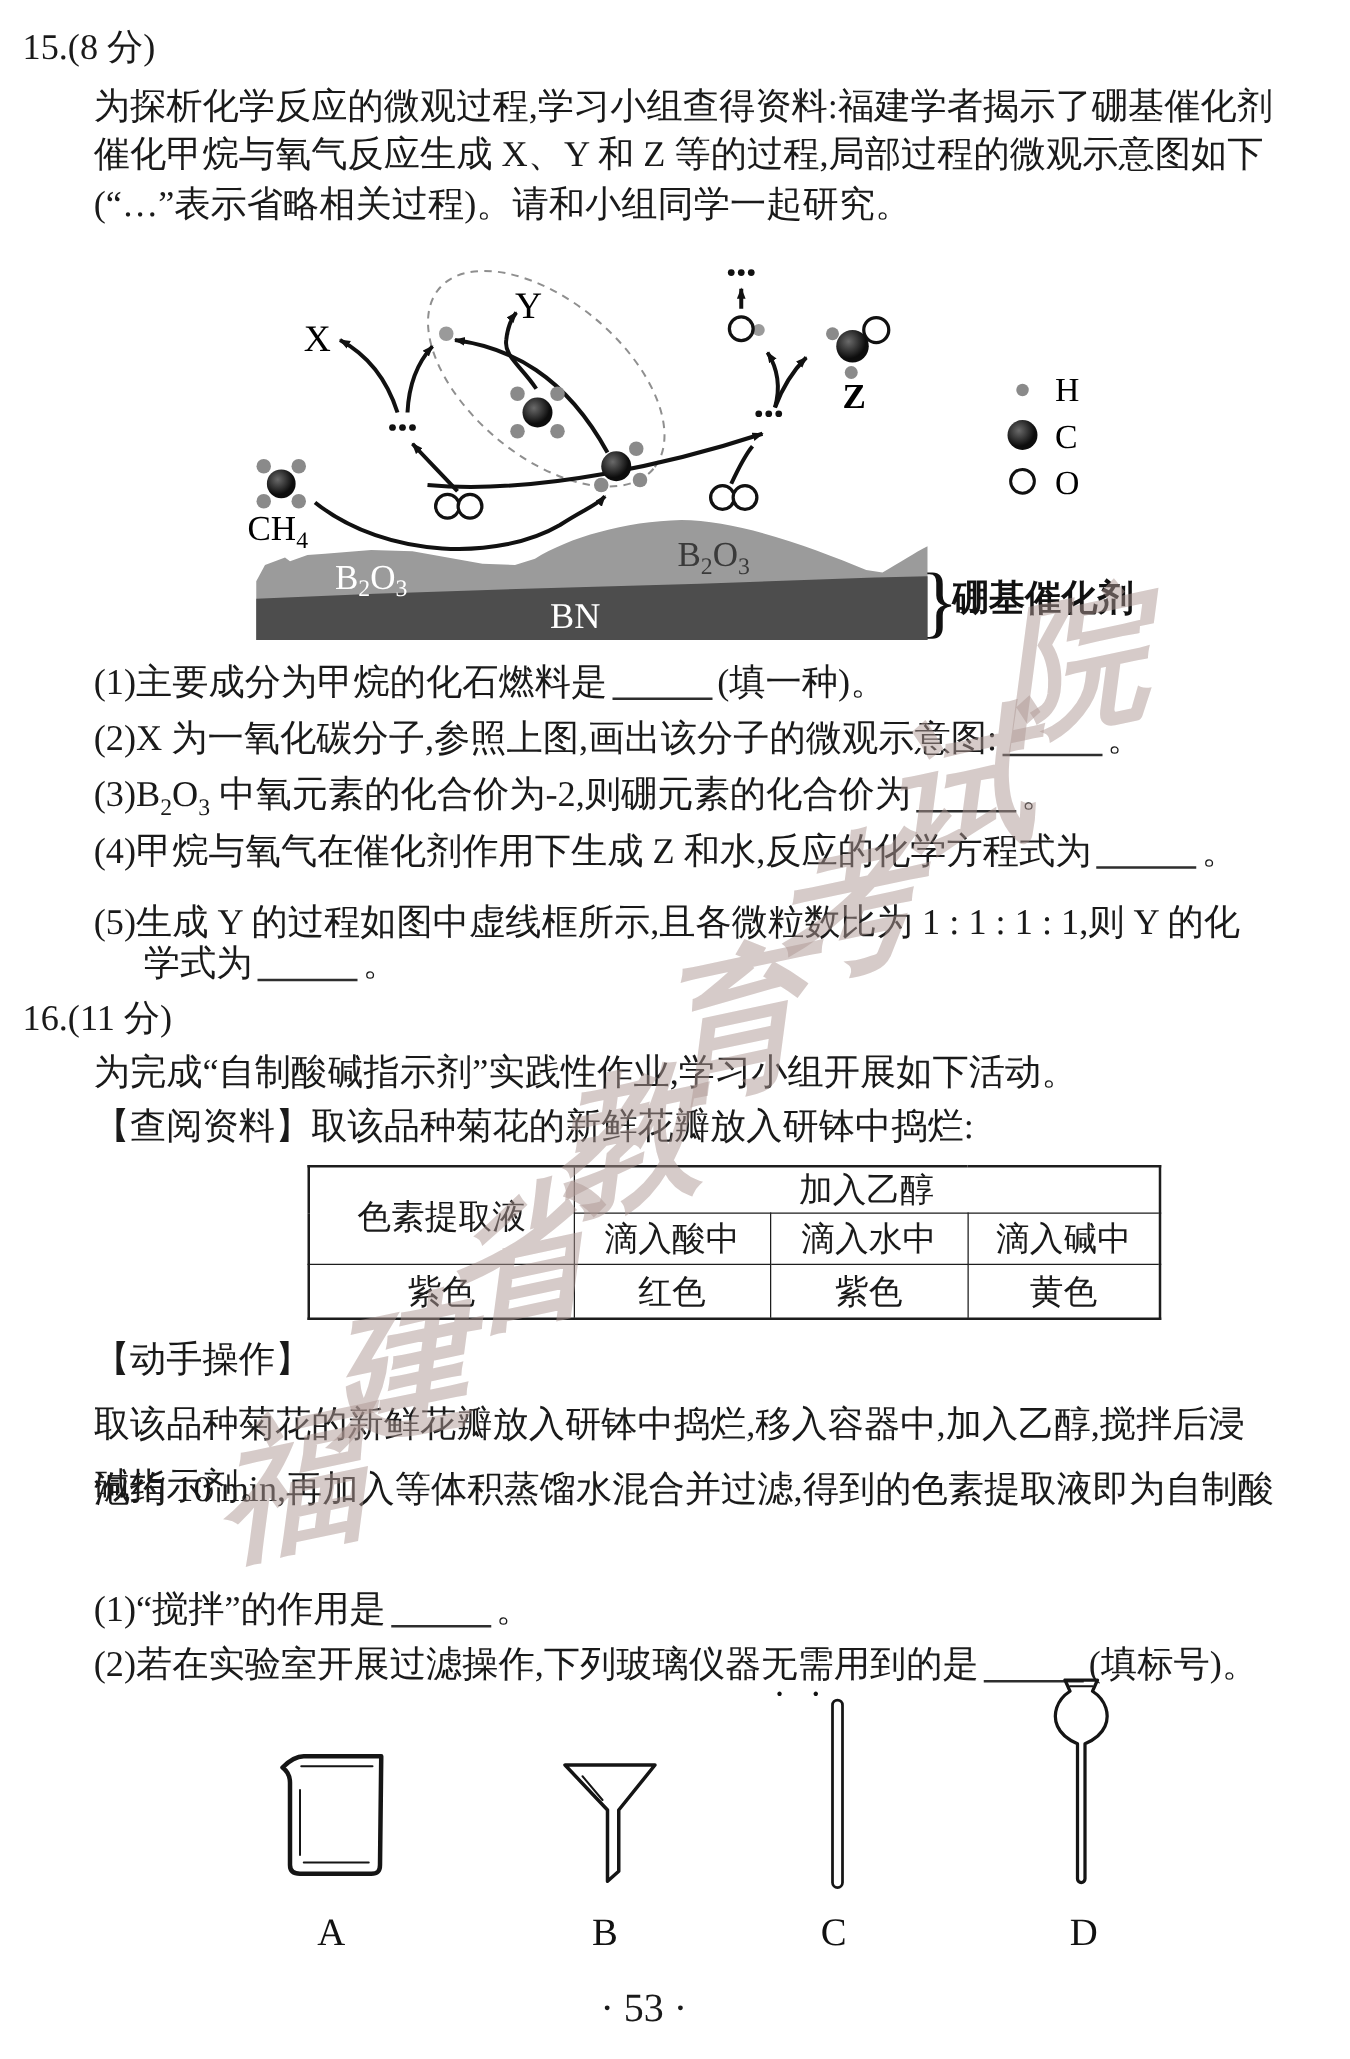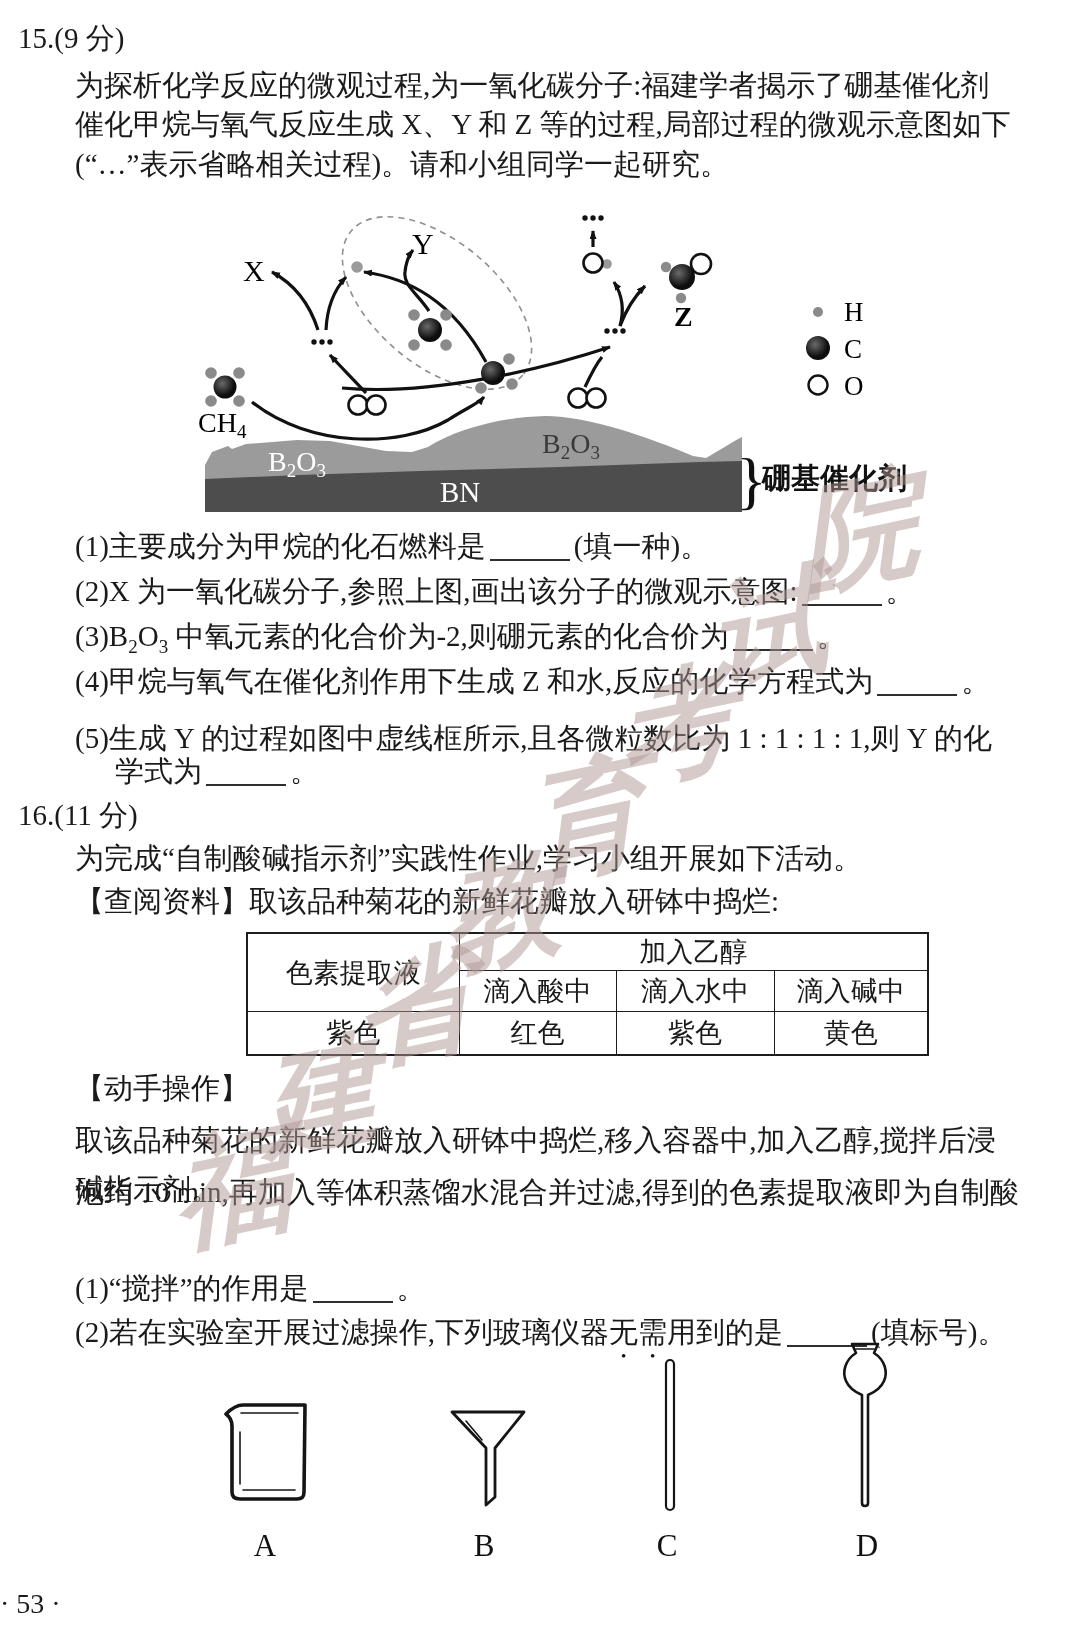--- a/index.html
+++ b/index.html
@@ -23,27 +23,27 @@
   .chemtable{border:2.5px solid #1d1d1d;}
   .r1 td{height:36px;}
   .r2 td{height:40px;}
   .r3 td{height:42px;}
   
   .wm{position:absolute;z-index:6;font-size:118px;font-weight:bold;font-style:italic;
       color:rgba(173,152,148,0.50);transform:rotate(-12deg) skewX(-6deg);pointer-events:none;
       font-family:"Liberation Serif",serif;}
   svg{position:absolute;}
   .figtext{font-family:"Liberation Serif","DejaVu Serif",serif;}
-  .pagenum{position:absolute;left:0;top:1588px;width:1030px;font-size:28px;}
+  .pagenum{position:absolute;left:0;top:1588px;width:1030px;text-align:center;font-size:32px;}
 </style>
 </head>
 <body>
 
-<div class="line qnum" style="top:17px"><span>15.</span><span>(9 分)</span></div>
-<div class="line para" style="top:64px">为探析化学反应的微观过程,为一氧化碳分子:福建学者揭示了硼基催化剂</div>
+<div class="line qnum" style="top:17px"><span>15.</span><span>(8 分)</span></div>
+<div class="line para" style="top:64px">为探析化学反应的微观过程,学习小组查得资料:福建学者揭示了硼基催化剂</div>
 <div class="line para" style="top:103px">催化甲烷与氧气反应生成 X、Y 和 Z 等的过程,局部过程的微观示意图如下</div>
 <div class="line para" style="top:143px">(“…”表示省略相关过程)。请和小组同学一起研究。</div>
 
 <svg style="left:150px;top:192px" width="760" height="330" viewBox="150 192 760 330">
   <defs>
     <marker id="ah" markerWidth="10" markerHeight="8" refX="8" refY="3.5" orient="auto" markerUnits="userSpaceOnUse">
       <path d="M0,0 L9,3.5 L0,7 Z" fill="#111"></path>
     </marker>
     <radialGradient id="cgrad" cx="38%" cy="35%" r="75%">
       <stop offset="0%" stop-color="#6a6a6a"></stop>

